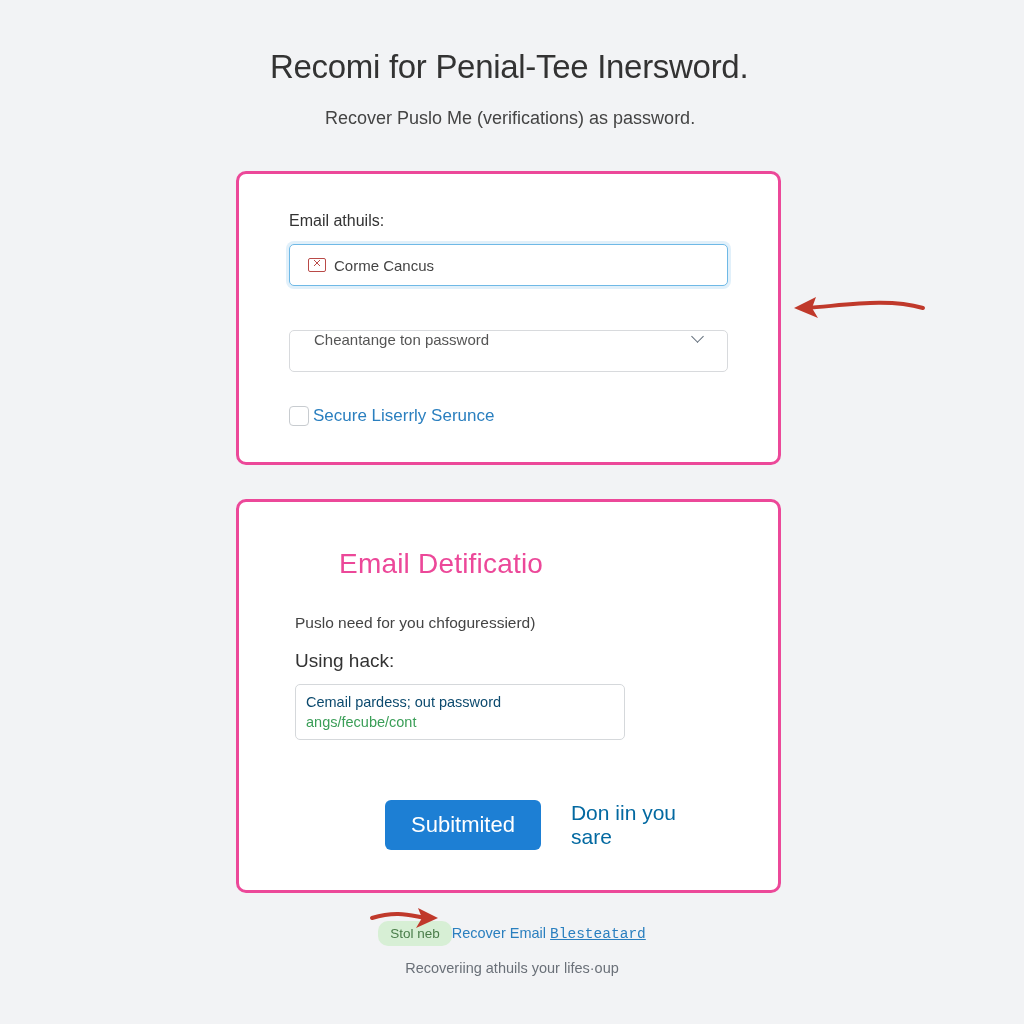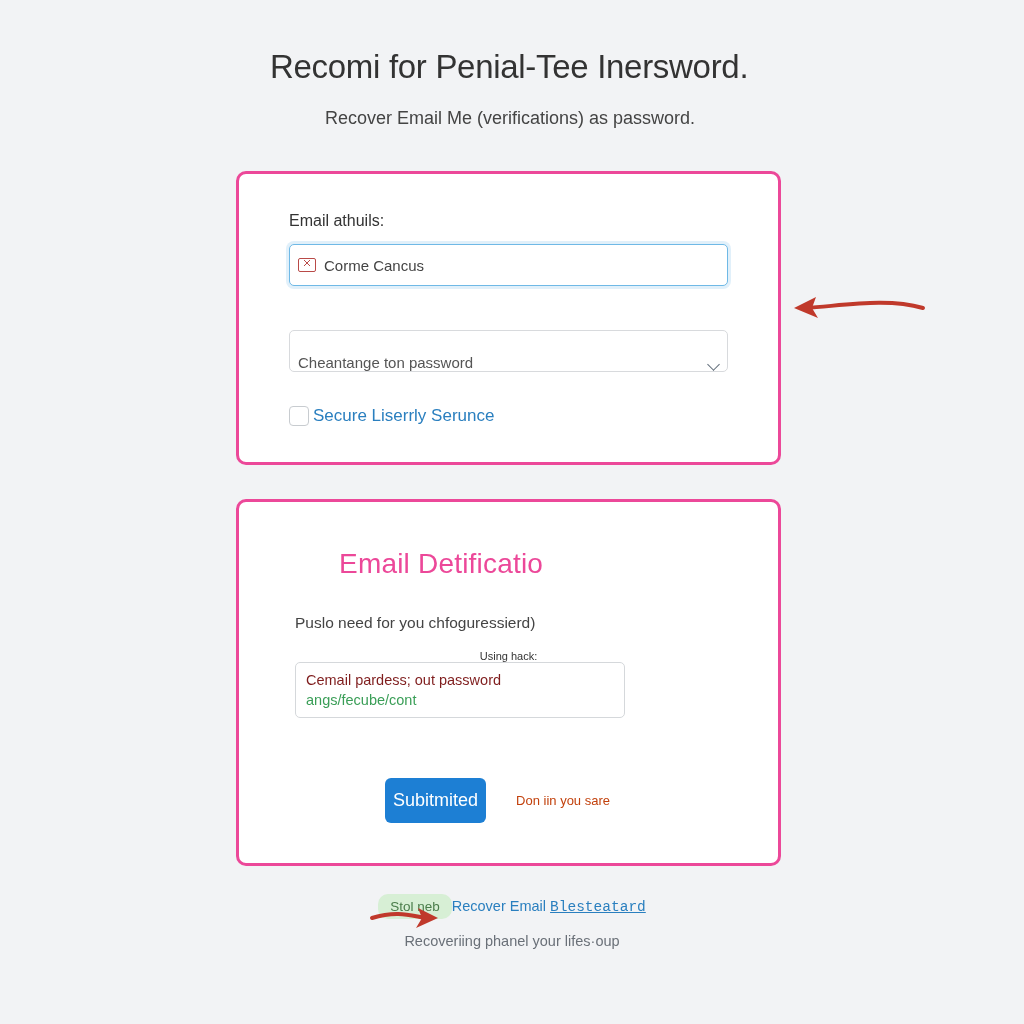--- a/index.html
+++ b/index.html
@@ -42,21 +42,21 @@
   .input-wrap {
     position: relative;
     display: flex;
     align-items: center;
     width: 100%;
     height: 42px;
     border: 1px solid #6fb9e6;
     border-radius: 5px;
     box-shadow: 0 0 0 3px rgba(90,170,230,0.18);
     background: #fff;
-    padding: 0 8px;
+    padding: 0 18px;
   }
   .input-wrap input {
     flex: 1;
     border: none;
     outline: none;
     font-size: 15px;
     color: #444;
     background: transparent;
     padding-left: 8px;
   }
@@ -71,28 +71,28 @@
   .mail-icon::after {
     content: "";
     position: absolute;
     left: 1px; right: 1px; top: 1px; height: 6px;
     background: linear-gradient(135deg, transparent 48%, #b94a48 48% 54%, transparent 54%),
                 linear-gradient(-135deg, transparent 48%, #b94a48 48% 54%, transparent 54%);
   }
   .spacer-28 { height: 44px; }
   .select-wrap {
     display: flex;
-    align-items: flex-end;
+    align-items: flex-start;
     justify-content: space-between;
     width: 100%;
     height: 42px;
     border: 1px solid #d8dadd;
     border-radius: 5px;
     background: #fff;
-    padding: 0 8px;
+    padding: 0 24px;
     cursor: pointer;
     font-size: 15px;
     color: #555;
   }
   .chev {
     width: 12px; height: 12px;
     position: relative;
     color: #5f6b78;
   }
   .chev::before {
@@ -133,58 +133,58 @@
   .card2 .inner {
     padding-left: 56px;
     padding-right: 56px;
   }
   .card2-sub {
     font-size: 15.5px;
     color: #444;
     margin-bottom: 18px;
   }
   .second-label {
-    font-size: 11px;
+    font-size: 19px;
     color: #333;
-    text-align: center;
+    margin-bottom: 12px;
   }
   .textarea {
     width: 330px;
     height: 56px;
     border: 1px solid #d5d8db;
     border-radius: 5px;
     padding: 8px 10px;
     font-size: 14.5px;
     line-height: 1.35;
     resize: both;
     font-family: inherit;
     color: #555;
     outline: none;
   }
-  .textarea .line1 { color: #7f1d1d; }
+  .textarea .line1 { color: #0c4a6e; }
   .textarea .line2 { color: #3a9e57; }
   .button-row {
     display: flex;
     align-items: center;
     gap: 30px;
     margin-top: 60px;
     margin-left: 90px;
   }
   .submit-btn {
     background: #1d7fd4;
     color: #fff;
     border: none;
     border-radius: 6px;
-    font-size: 18px;
-    padding: 12px 8px;
+    font-size: 22px;
+    padding: 12px 26px;
     cursor: pointer;
   }
   .link-secondary {
-    color: #c2410c;
-    font-size: 13px;
+    color: #0369a1;
+    font-size: 21px;
     text-decoration: none;
   }
   .annot-arrow {
     position: absolute;
     pointer-events: none;
   }
   .footer {
     display: flex;
     flex-direction: column;
     align-items: center;
@@ -206,21 +206,21 @@
   .page-wrap { position: relative; width: 1008px; }
   .card2 { padding: 34px 0 40px 0; margin-top: 34px; }
 </style>
 </head>
 <body>
 
 <div class="page-wrap">
 
   <div class="header-area" style="margin-left:262px;">
     <h1 class="page-title">Recomi for Penial-Tee Inersword.</h1>
-    <div class="page-subtitle">Recover Email Me (verifications) as password.</div>
+    <div class="page-subtitle">Recover Puslo Me (verifications) as password.</div>
   </div>
 
   <div class="card" style="margin-left:228px;">
     <div class="field-label">Email athuils:</div>
     <div class="input-wrap">
       <span class="mail-icon"></span>
       <input type="text" value="Corme Cancus" style="">
     </div>
 
     <div class="spacer-28"></div>
@@ -253,21 +253,21 @@
     </div>
   </div>
 
   <div class="footer">
     <div class="footer-row1">
       <span class="badge">Stol neb</span>
       <span class="footer-link">
         <span>Recover Email </span><span class="under">Blesteatard</span>
       </span>
     </div>
-    <div>Recoveriing phanel your lifes·oup</div>
+    <div>Recoveriing athuils your lifes·oup</div>
   </div>
 
   <svg class="annot-arrow" style="left:780px; top:235px;" width="140" height="50" viewBox="0 0 140 50">
     <path d="M135 25 C 100 15, 60 22, 18 25" stroke="#c0392b" stroke-width="4" fill="none" stroke-linecap="round"></path>
     <path d="M6 25 L28 14 L24 25 L30 35 Z" fill="#c0392b"></path>
   </svg>
 
   <svg class="annot-arrow" style="left:360px; top:850px;" width="74" height="40" viewBox="0 0 74 40">
     <path d="M4 20 C 30 12, 44 18, 58 20" stroke="#c0392b" stroke-width="4" fill="none" stroke-linecap="round"></path>
     <path d="M70 20 L50 10 L54 20 L48 30 Z" fill="#c0392b"></path>

